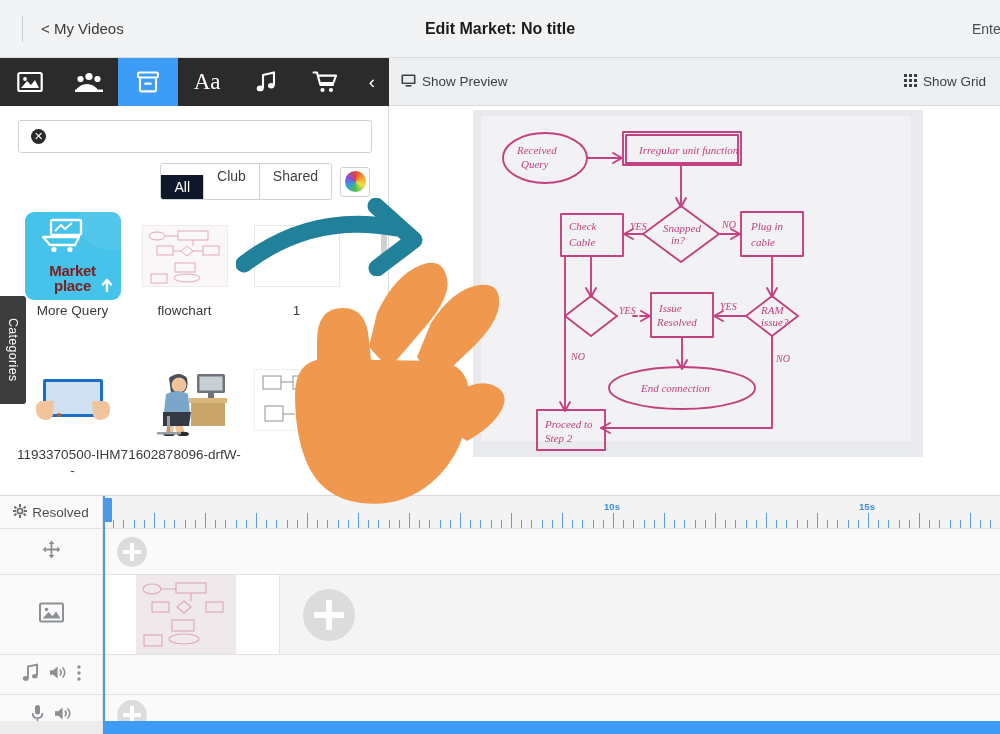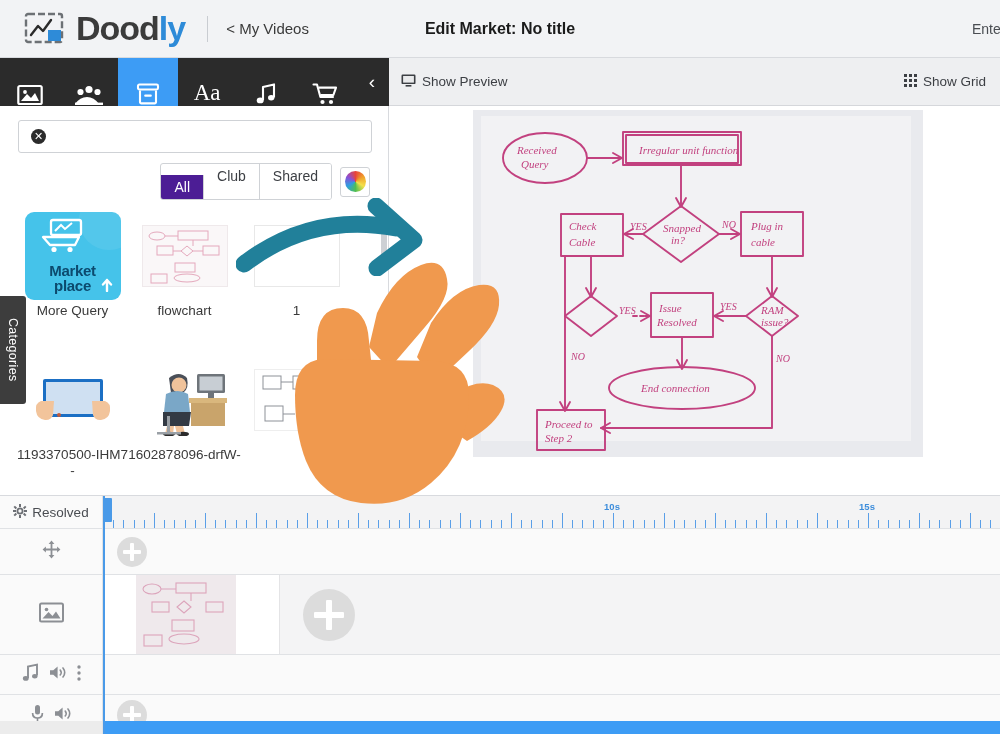--- a/index.html
+++ b/index.html
@@ -46,21 +46,21 @@
     font-size: 14px; color: #4a4d52;
     white-space: nowrap; overflow: hidden; width: 28px;
   }
 
   
   .toolbar {
     position: absolute; left: 0; top: 58px; width: 389px; height: 48px;
     background: #2b2b2b; display: flex; align-items: stretch;
   }
   .tool-btn {
-    flex: 1 1 0; display: flex; align-items: flex-end; justify-content: center;
+    flex: 1 1 0; display: flex; align-items: center; justify-content: center;
     cursor: pointer; color: #ffffff;
   }
   .tool-btn.active { background: #3d9cf5; }
   .tool-btn svg { display: block; }
   .tool-collapse {
     width: 34px; flex: 0 0 34px; display: flex; align-items: center;
     justify-content: center; color: #ffffff; font-size: 19px; cursor: pointer;
   }
 
   
@@ -101,21 +101,21 @@
   }
   .seg {
     display: flex; border: 1px solid #cfd2d6; border-radius: 3px;
     overflow: hidden; margin-right: 8px;
   }
   .seg div {
     padding: 4px 13px; font-size: 14px; color: #3c3f44; cursor: pointer;
     background: #fff; border-right: 1px solid #cfd2d6;
   }
   .seg div:last-child { border-right: none; }
-  .seg div.on { background: #4c1d95; color: #fff; margin-top: 11px; }
+  .seg div.on { background: #0f172a; color: #fff; margin-top: 11px; }
   .color-wheel {
     width: 30px; height: 30px; border: 1px solid #cfd2d6; border-radius: 3px;
     display: flex; align-items: center; justify-content: center;
     background: #fff; cursor: pointer;
   }
   .wheel {
     width: 21px; height: 21px; border-radius: 50%;
     background: conic-gradient(#e8433a,#f0a32c,#f4e04a,#4fbf52,#2f9fe0,#8b4fd6,#e8433a);
   }
 
@@ -143,21 +143,21 @@
     cursor: pointer;
   }
   .cap {
     font-size: 13.5px; color: #3a3a3a; line-height: 16px; margin-top: 3px;
     word-break: break-all;
   }
   .market-card {
     width: 96px; height: 88px; background: #45c3ea; border-radius: 9px;
     position: relative; display: flex; flex-direction: column;
     align-items: center; justify-content: flex-end; padding-bottom: 7px;
-    color: #0c4a6e; overflow: hidden;
+    color: #7f1d1d; overflow: hidden;
   }
   .market-card::before {
     content:""; position:absolute; right:-18px; top:-22px;
     width: 60px; height: 60px; background: rgba(255,255,255,.08);
     border-radius: 50%;
   }
   .mk-txt { font-size: 15px; font-weight: bold; line-height: 15px;
             text-align: center; letter-spacing: -.3px; }
 
   .fc-thumb {
@@ -267,30 +267,20 @@
                 pointer-events: none; }
   .hand { position: absolute; left: 255px; top: 245px; z-index: 45;
           pointer-events: none; }
 </style>
 </head>
 <body>
 
 <div id="app">
 
   <div class="header">
-    <div class="logo-wrap">
-      <div class="logo-mark">
-        <svg width="46" height="38" viewBox="0 0 46 38">
-          <rect x="4" y="4" width="36" height="28" rx="2" fill="none" stroke="#6d7175" stroke-width="2.4" stroke-dasharray="7 3"></rect>
-          <path d="M9 25 L16 16 L21 21 L29 10" fill="none" stroke="#2b2b2b" stroke-width="2.4" stroke-linecap="round" stroke-linejoin="round"></path>
-          <path d="M26 31 L26 20 L39 20 L39 31 Z" fill="#2e8bd8"></path>
-        </svg>
-      </div>
-      <div class="logo-text"><span>Dood</span><span class="blue">ly</span></div>
-    </div>
     <div class="hdr-divider"></div>
     <div class="my-videos">&lt; My Videos</div>
     <div class="edit-title">Edit Market: No title</div>
     <div class="hdr-right">
       <div class="hdr-right-text">Ente</div>
     </div>
   </div>
 
   <div class="toolbar">
     <div class="tool-btn">

